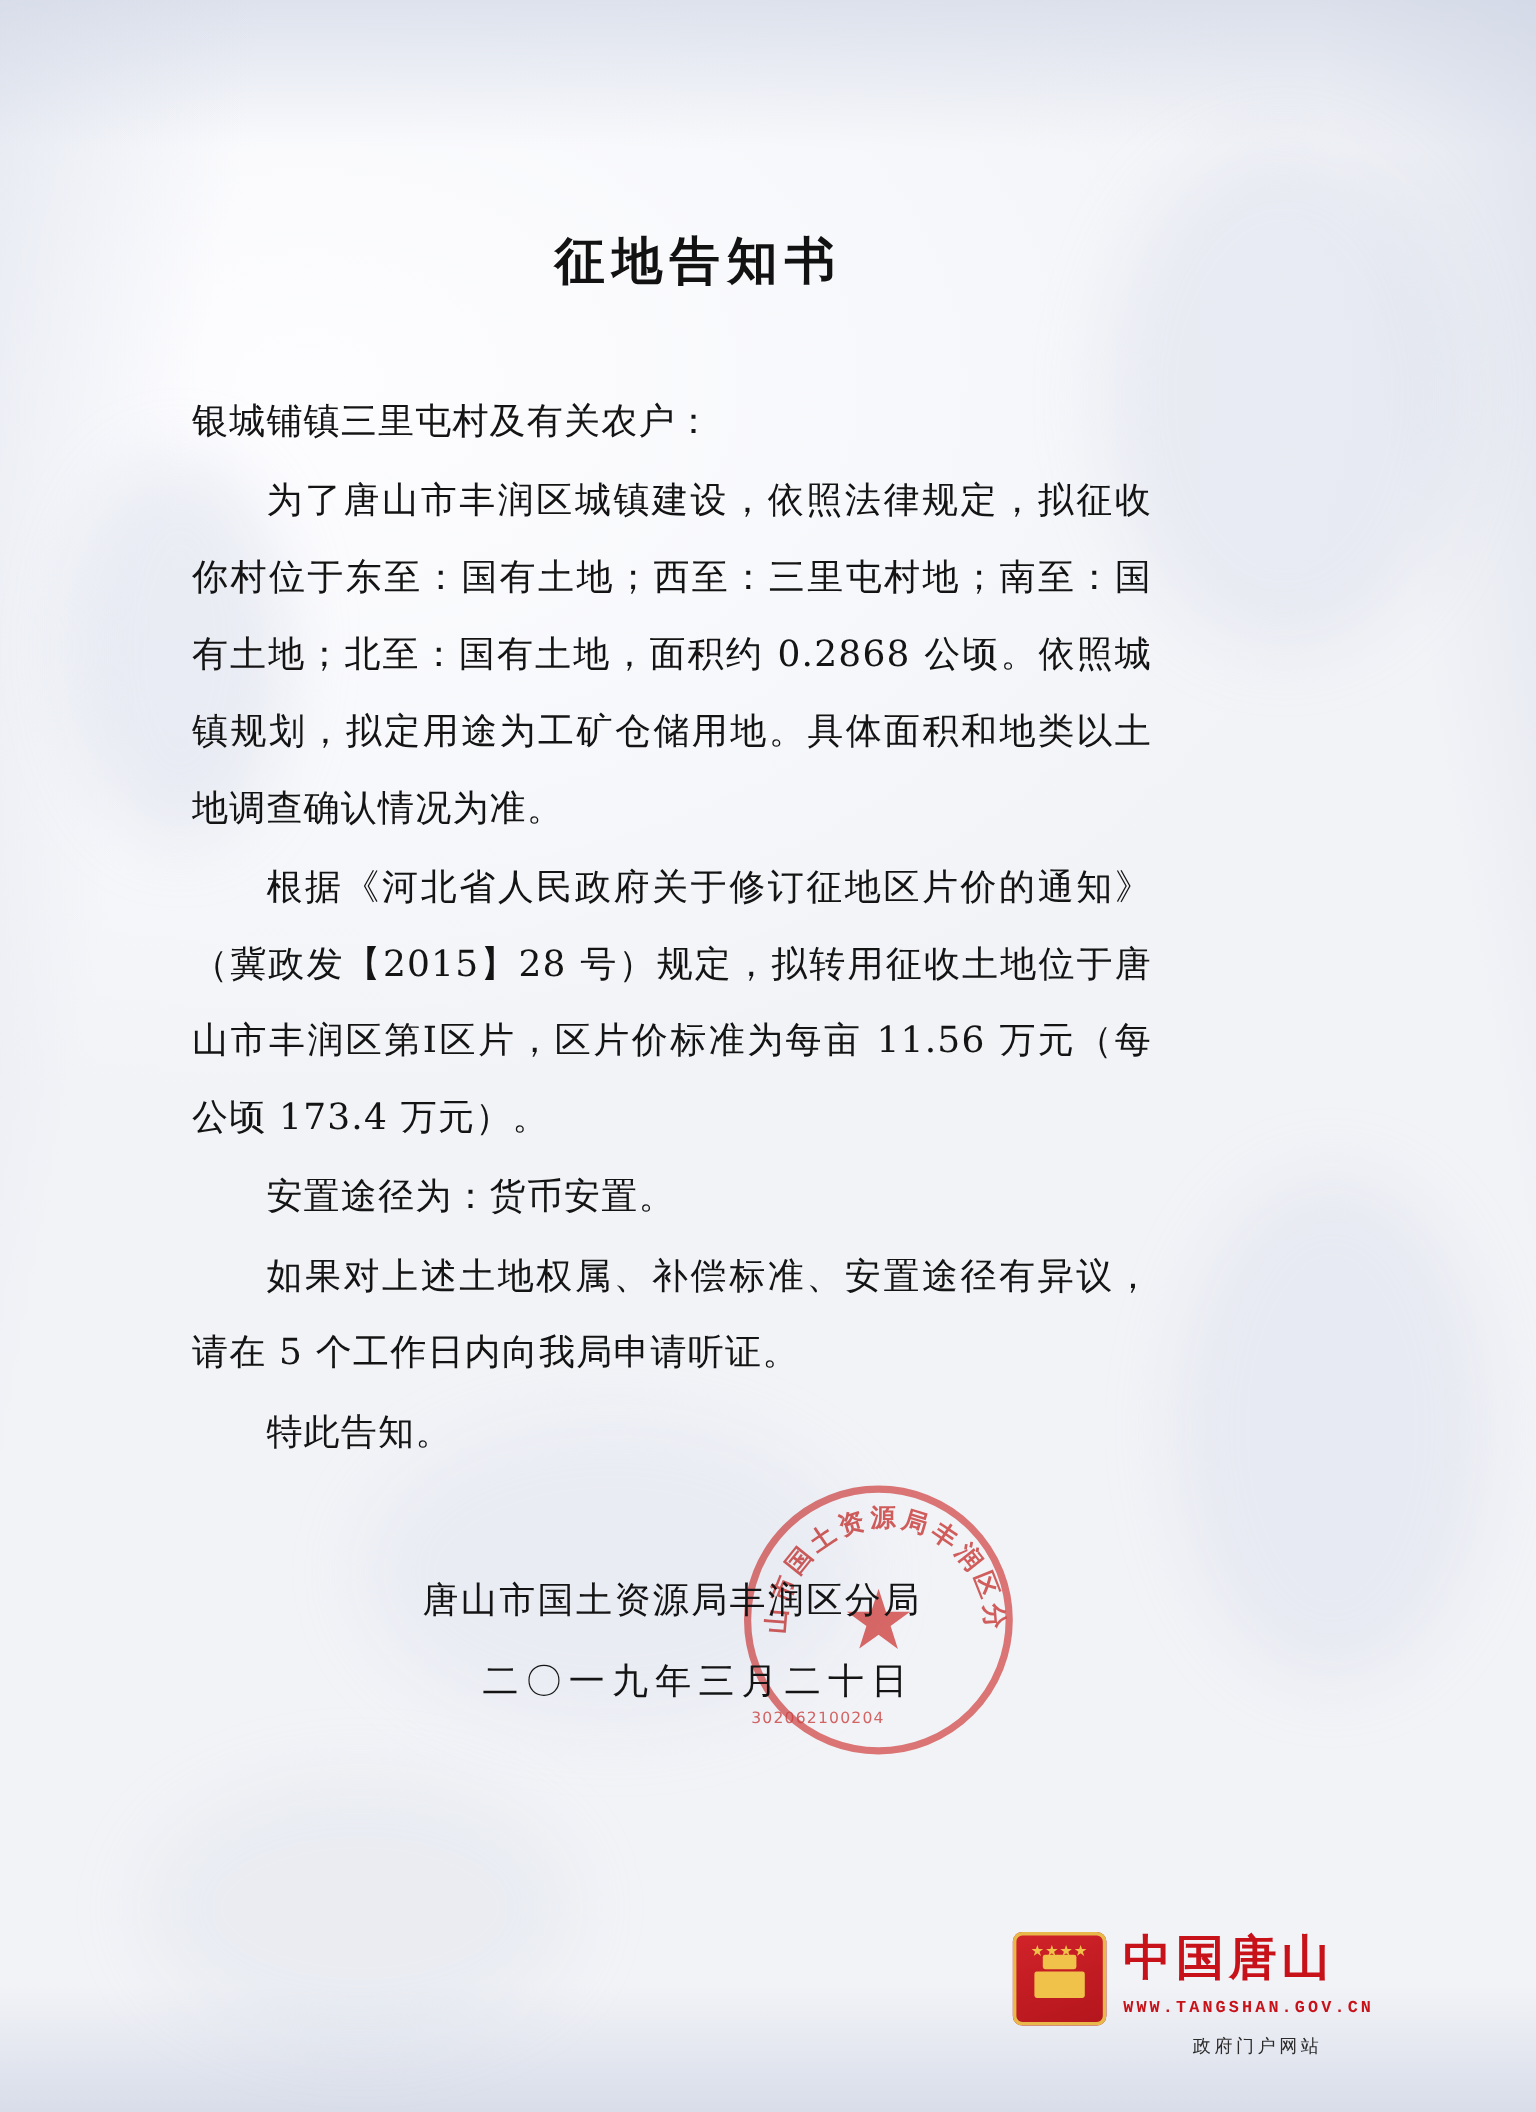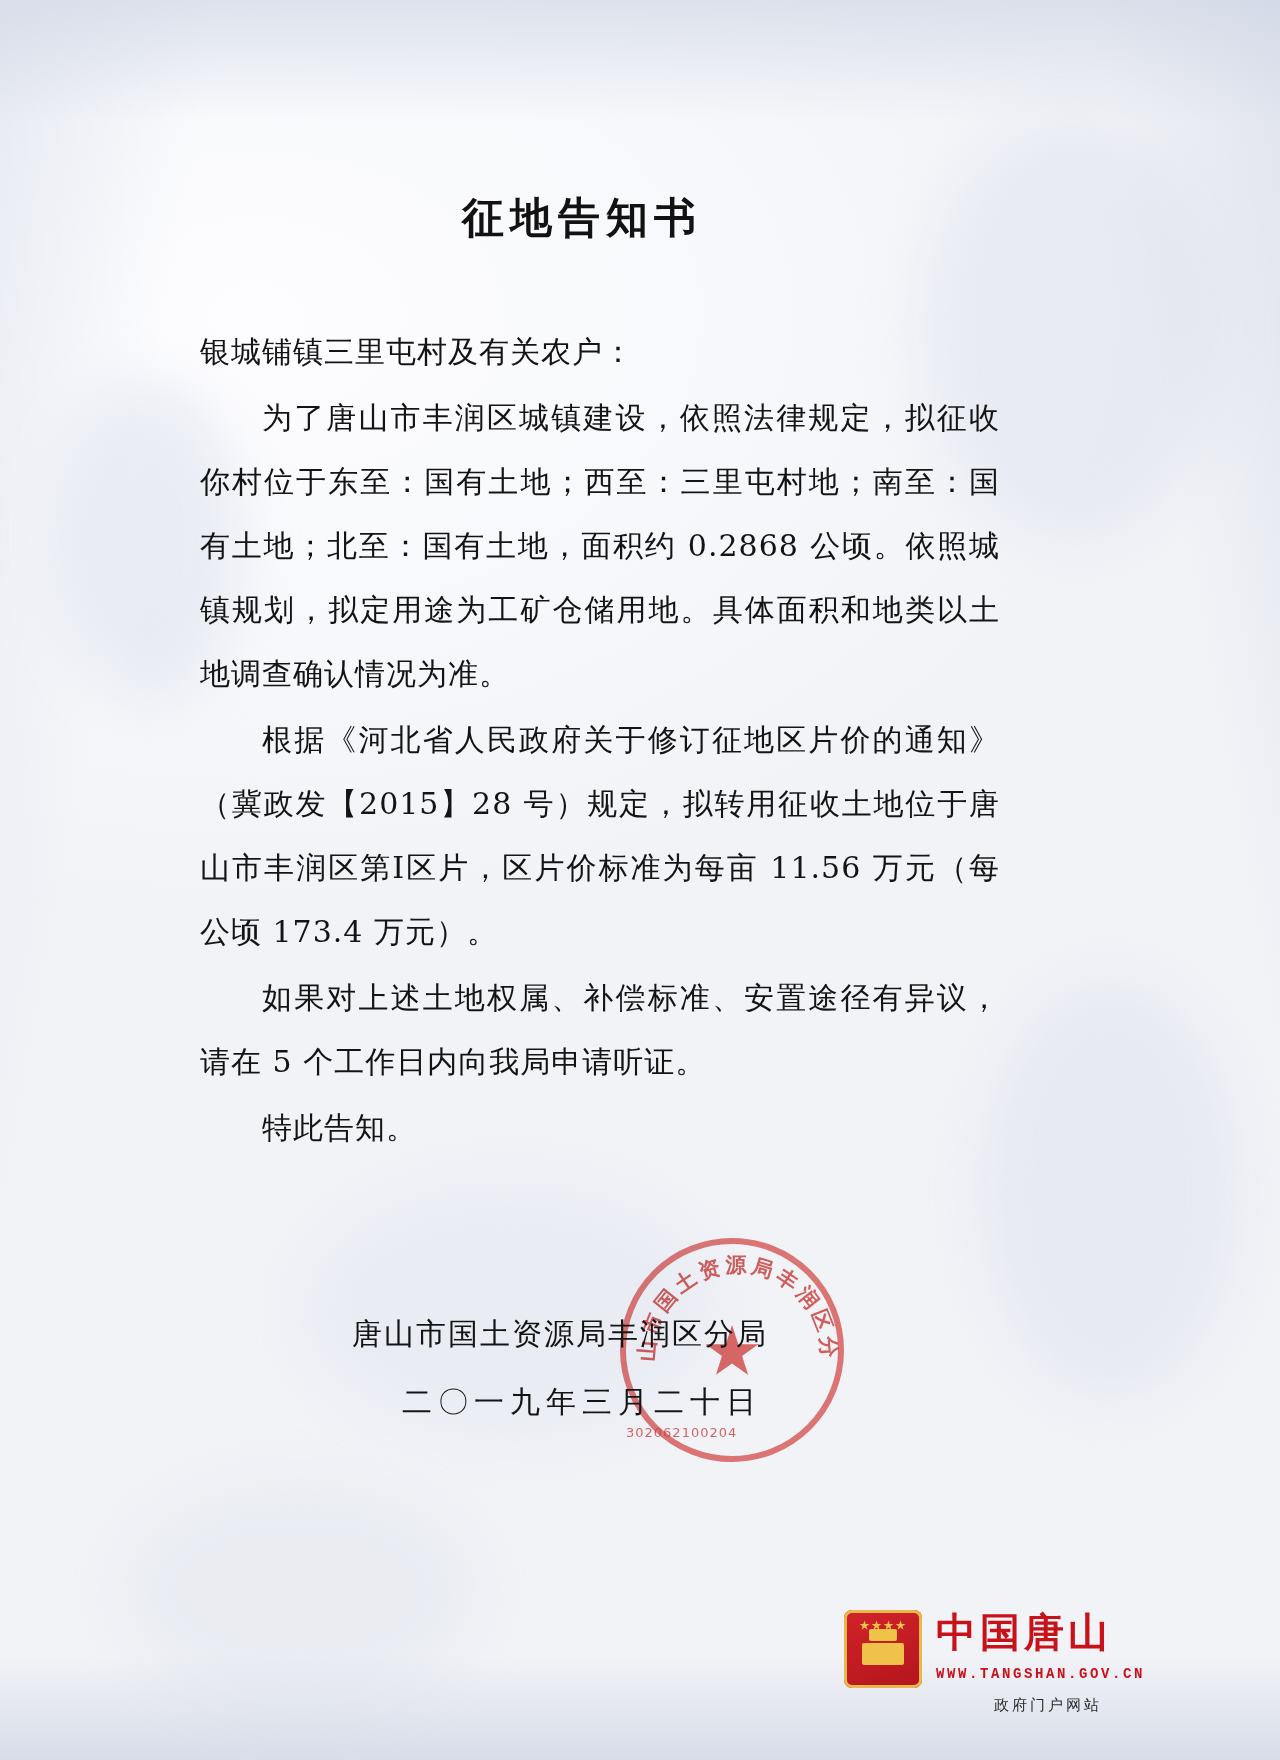--- a/index.html
+++ b/index.html
@@ -59,21 +59,20 @@
   }
   .body-text {
     position: absolute;
     top: 320px;
     left: 160px;
     width: 800px;
     font-size: 30px;
     line-height: 64px;
     color: #141414;
     letter-spacing: 1px;
-    margin-left: 40px;
   }
   .para {
     margin: 0 0 2px 0;
     text-align: justify;
     text-justify: inter-ideograph;
   }
   .indent {
     text-indent: 62px;
   }
   .sign-block {
@@ -245,20 +244,21 @@
   <div class="scan-blotch b3"></div>
   <div class="scan-blotch b4"></div>
   <div class="scan-blotch b5"></div>
 
   <div class="doc-title">征地告知书</div>
 
   <div class="body-text">
     <p class="para">银城铺镇三里屯村及有关农户：</p>
     <p class="para indent">为了唐山市丰润区城镇建设，依照法律规定，拟征收你村位于东至：国有土地；西至：三里屯村地；南至：国有土地；北至：国有土地，面积约 0.2868 公顷。依照城镇规划，拟定用途为工矿仓储用地。具体面积和地类以土地调查确认情况为准。</p>
     <p class="para indent">根据《河北省人民政府关于修订征地区片价的通知》（冀政发【2015】28 号）规定，拟转用征收土地位于唐山市丰润区第Ⅰ区片，区片价标准为每亩 11.56 万元（每公顷 173.4 万元）。</p>
+    <p class="para indent">安置途径为：货币安置。</p>
     <p class="para indent">如果对上述土地权属、补偿标准、安置途径有异议，请在 5 个工作日内向我局申请听证。</p>
     <p class="para indent">特此告知。</p>
   </div>
 
   <div class="seal">
     <div class="seal-inner"></div>
     <svg class="seal-arc" viewBox="0 0 224 224">
       <defs>
         <path id="sealArcPath" d="M 28,112 A 84,84 0 0 1 196,112"></path>
       </defs>

